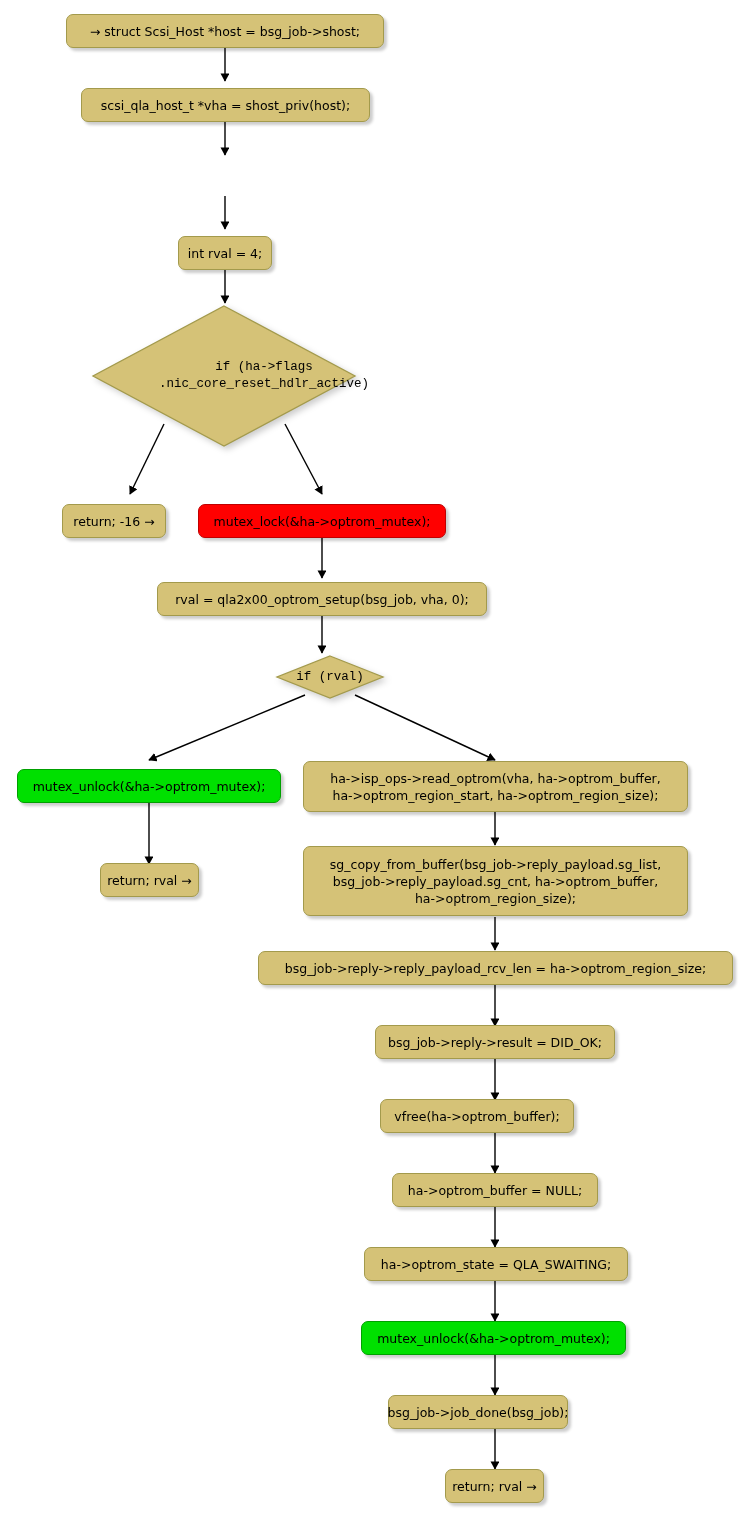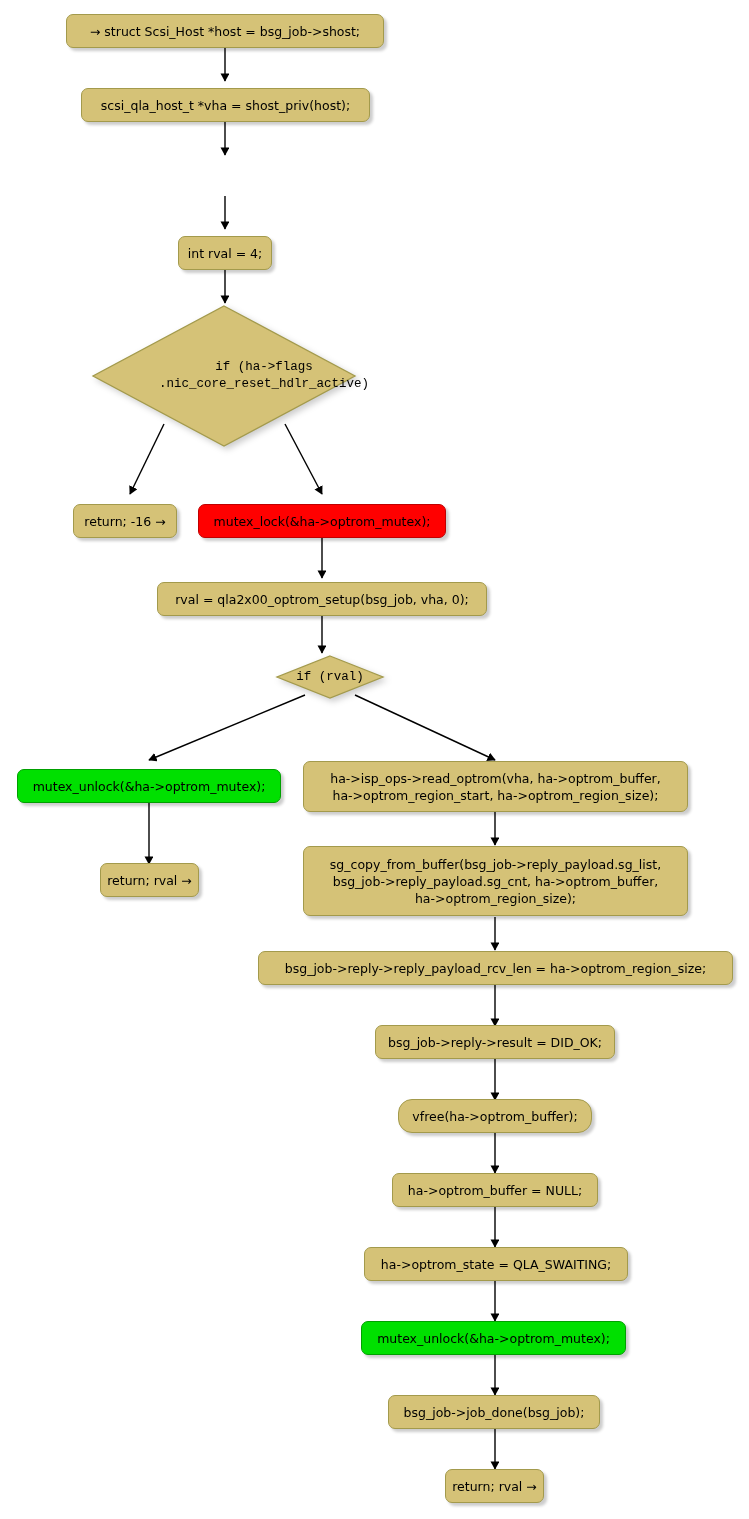--- a/index.html
+++ b/index.html
@@ -123,21 +123,21 @@
   <div class="node process" style="left:178px; top:236px; width:94px; height:34px;">int rval = 4;</div>
 
   <div class="diamond-wrap" style="left:90px; top:303px; width:268px; height:146px;">
     <svg viewBox="0 0 268 146" width="268" height="146">
       <polygon points="134,3 265,73 134,143 3,73" fill="#D5C277" stroke="#A39A4C" stroke-width="1.3" style="filter:drop-shadow(3px 3px 3px rgba(0,0,0,0.20));"></polygon>
     </svg>
     <div class="diamond-label offset-right">if (ha-&gt;flags
 .nic_core_reset_hdlr_active)</div>
   </div>
 
-  <div class="node process" style="left:73px; top:504px; width:104px; height:34px;">return; -16 →</div>
+  <div class="node process" style="left:62px; top:504px; width:104px; height:34px;">return; -16 →</div>
 
   <div class="node locked" style="left:198px; top:504px; width:248px; height:34px;">mutex_lock(&amp;ha-&gt;optrom_mutex);</div>
 
   <div class="node process" style="left:157px; top:582px; width:330px; height:34px;">rval = qla2x00_optrom_setup(bsg_job, vha, 0);</div>
 
   <div class="diamond-wrap" style="left:275px; top:654px; width:110px; height:46px;">
     <svg viewBox="0 0 110 46" width="110" height="46">
       <polygon points="55,2 108,23 55,44 2,23" fill="#D5C277" stroke="#A39A4C" stroke-width="1.3" style="filter:drop-shadow(3px 3px 3px rgba(0,0,0,0.20));"></polygon>
     </svg>
     <div class="diamond-label">if (rval)</div>
@@ -151,25 +151,25 @@
 ha-&gt;optrom_region_start, ha-&gt;optrom_region_size);</div>
 
   <div class="node process" style="left:303px; top:846px; width:385px; height:70px;">sg_copy_from_buffer(bsg_job-&gt;reply_payload.sg_list,
 bsg_job-&gt;reply_payload.sg_cnt, ha-&gt;optrom_buffer,
 ha-&gt;optrom_region_size);</div>
 
   <div class="node process" style="left:258px; top:951px; width:475px; height:34px;">bsg_job-&gt;reply-&gt;reply_payload_rcv_len = ha-&gt;optrom_region_size;</div>
 
   <div class="node process" style="left:375px; top:1025px; width:240px; height:34px;">bsg_job-&gt;reply-&gt;result = DID_OK;</div>
 
-  <div class="node process" style="left:398px; top:1099px; width:194px; height:34px;border-radius:14px;">vfree(ha-&gt;optrom_buffer);</div>
+  <div class="node process" style="left:380px; top:1099px; width:194px; height:34px;">vfree(ha-&gt;optrom_buffer);</div>
 
   <div class="node process" style="left:392px; top:1173px; width:206px; height:34px;">ha-&gt;optrom_buffer = NULL;</div>
 
   <div class="node process" style="left:364px; top:1247px; width:264px; height:34px;">ha-&gt;optrom_state = QLA_SWAITING;</div>
 
   <div class="node unlocked" style="left:361px; top:1321px; width:265px; height:34px;">mutex_unlock(&amp;ha-&gt;optrom_mutex);</div>
 
-  <div class="node process" style="left:388px; top:1395px; width:212px; height:34px;">bsg_job-&gt;job_done(bsg_job);</div>
+  <div class="node process" style="left:388px; top:1395px; width:180px; height:34px;">bsg_job-&gt;job_done(bsg_job);</div>
 
   <div class="node process" style="left:445px; top:1469px; width:99px; height:34px;">return; rval →</div>
 
 </div>
 
 </body></html>

